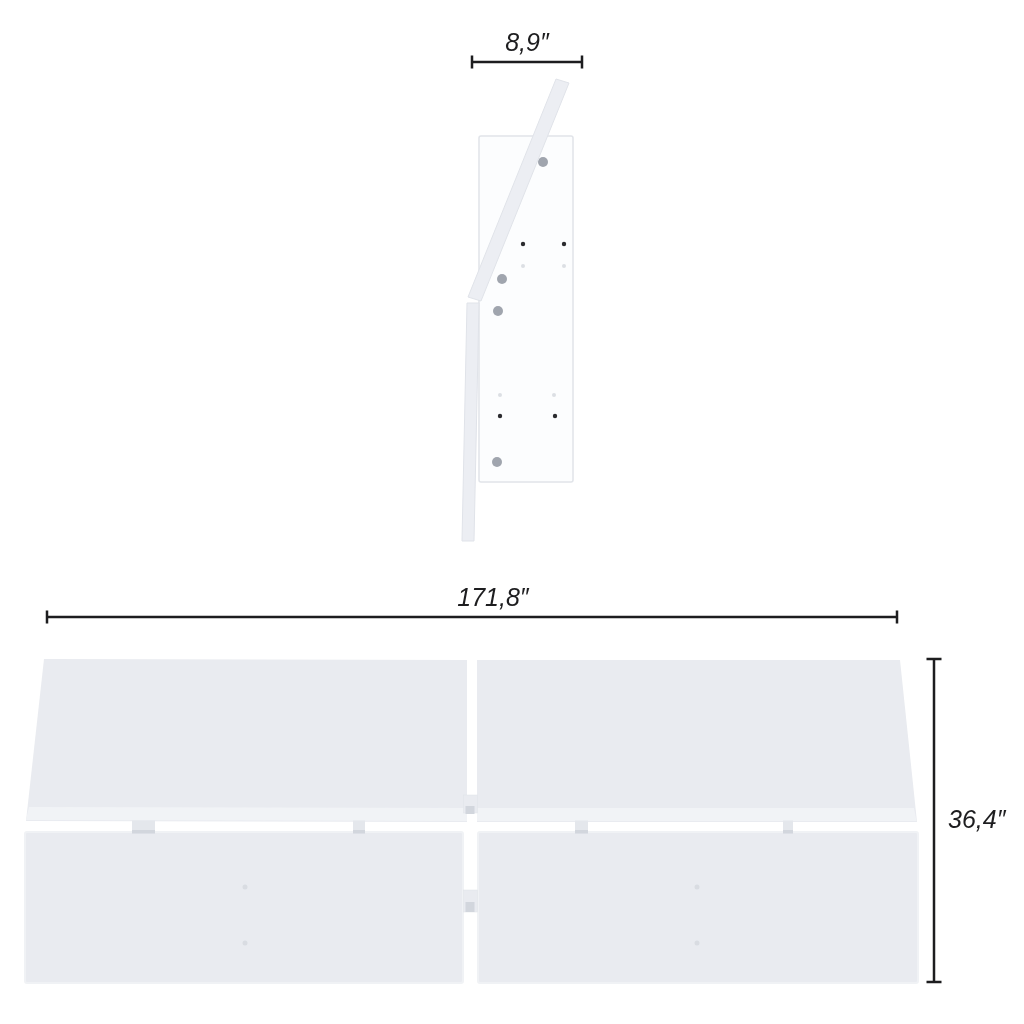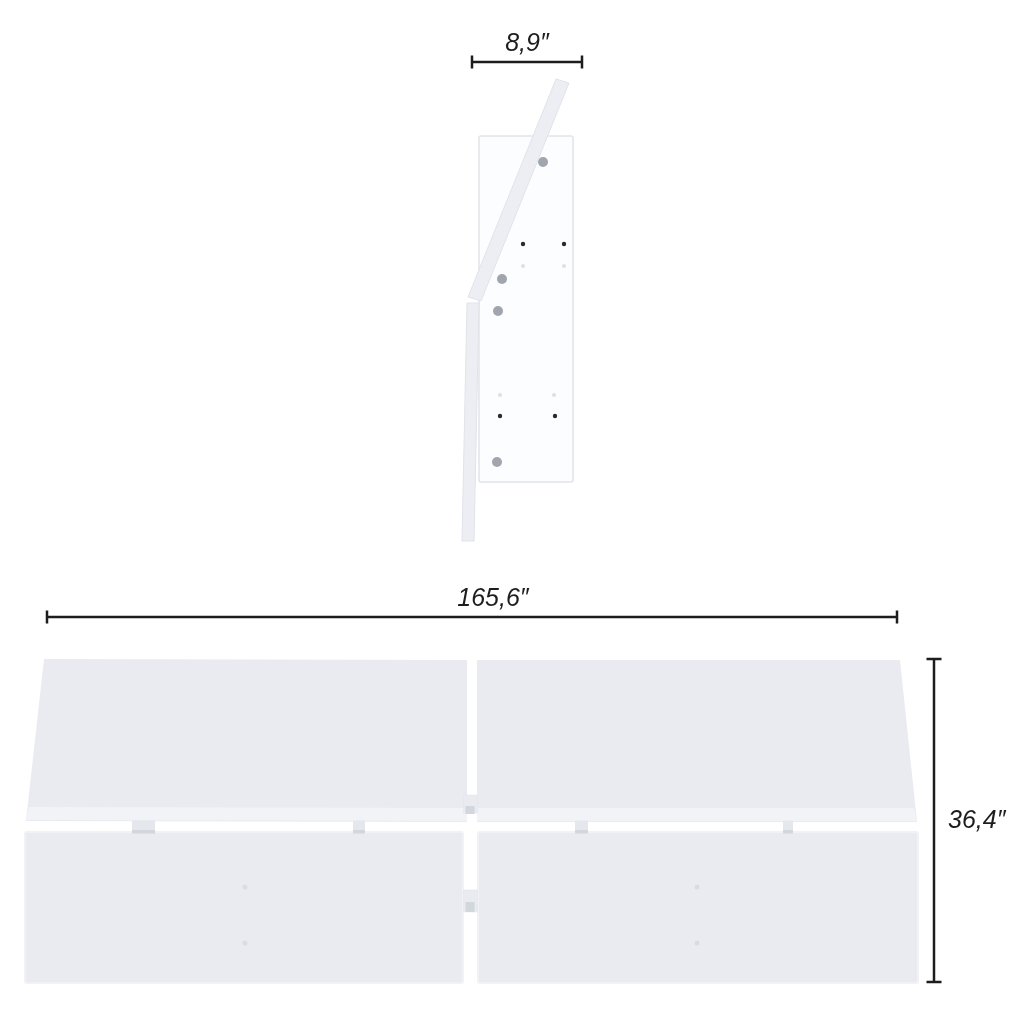--- a/index.html
+++ b/index.html
@@ -107,17 +107,17 @@
 
     <g fill="none" stroke="#1d1d1f" stroke-width="2.5">
       <path d="M472,55.5 V68.5 M472,62 H582 M582,55.5 V68.5" stroke="#1d1d1f"></path>
       <path d="M47,610.5 V623.5 M47,617 H897 M897,610.5 V623.5" stroke="#1d1d1f"></path>
       <path d="M926.5,659 H941.5 M934,659 V982 M926.5,982 H941.5" stroke="#1d1d1f"></path>
     </g>
   </svg>
 
   <div id="depth-label" class="dim-label centered">8,9″</div>
 
-  <div id="width-label" class="dim-label centered">165,6″</div>
+  <div id="width-label" class="dim-label centered">171,8″</div>
 
   <div id="height-label" class="dim-label">36,4″</div>
 
 </div>
 
 </body></html>

